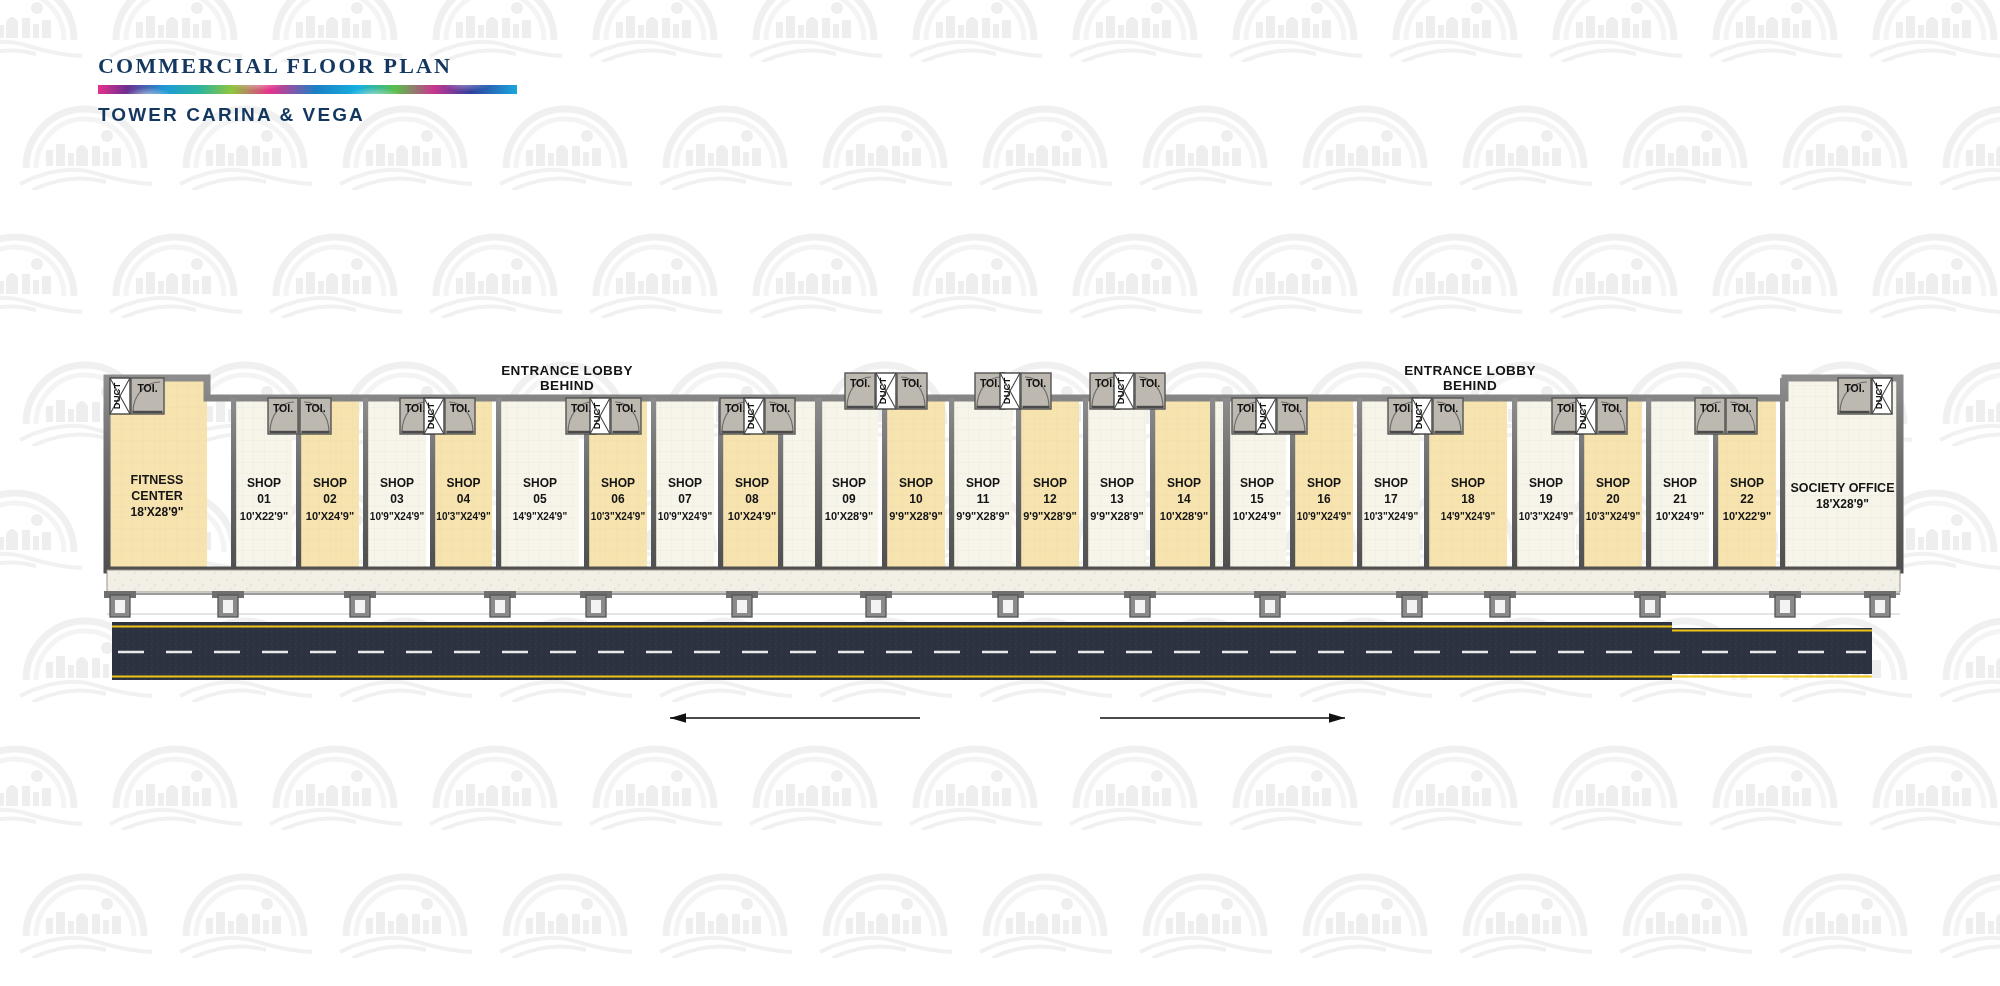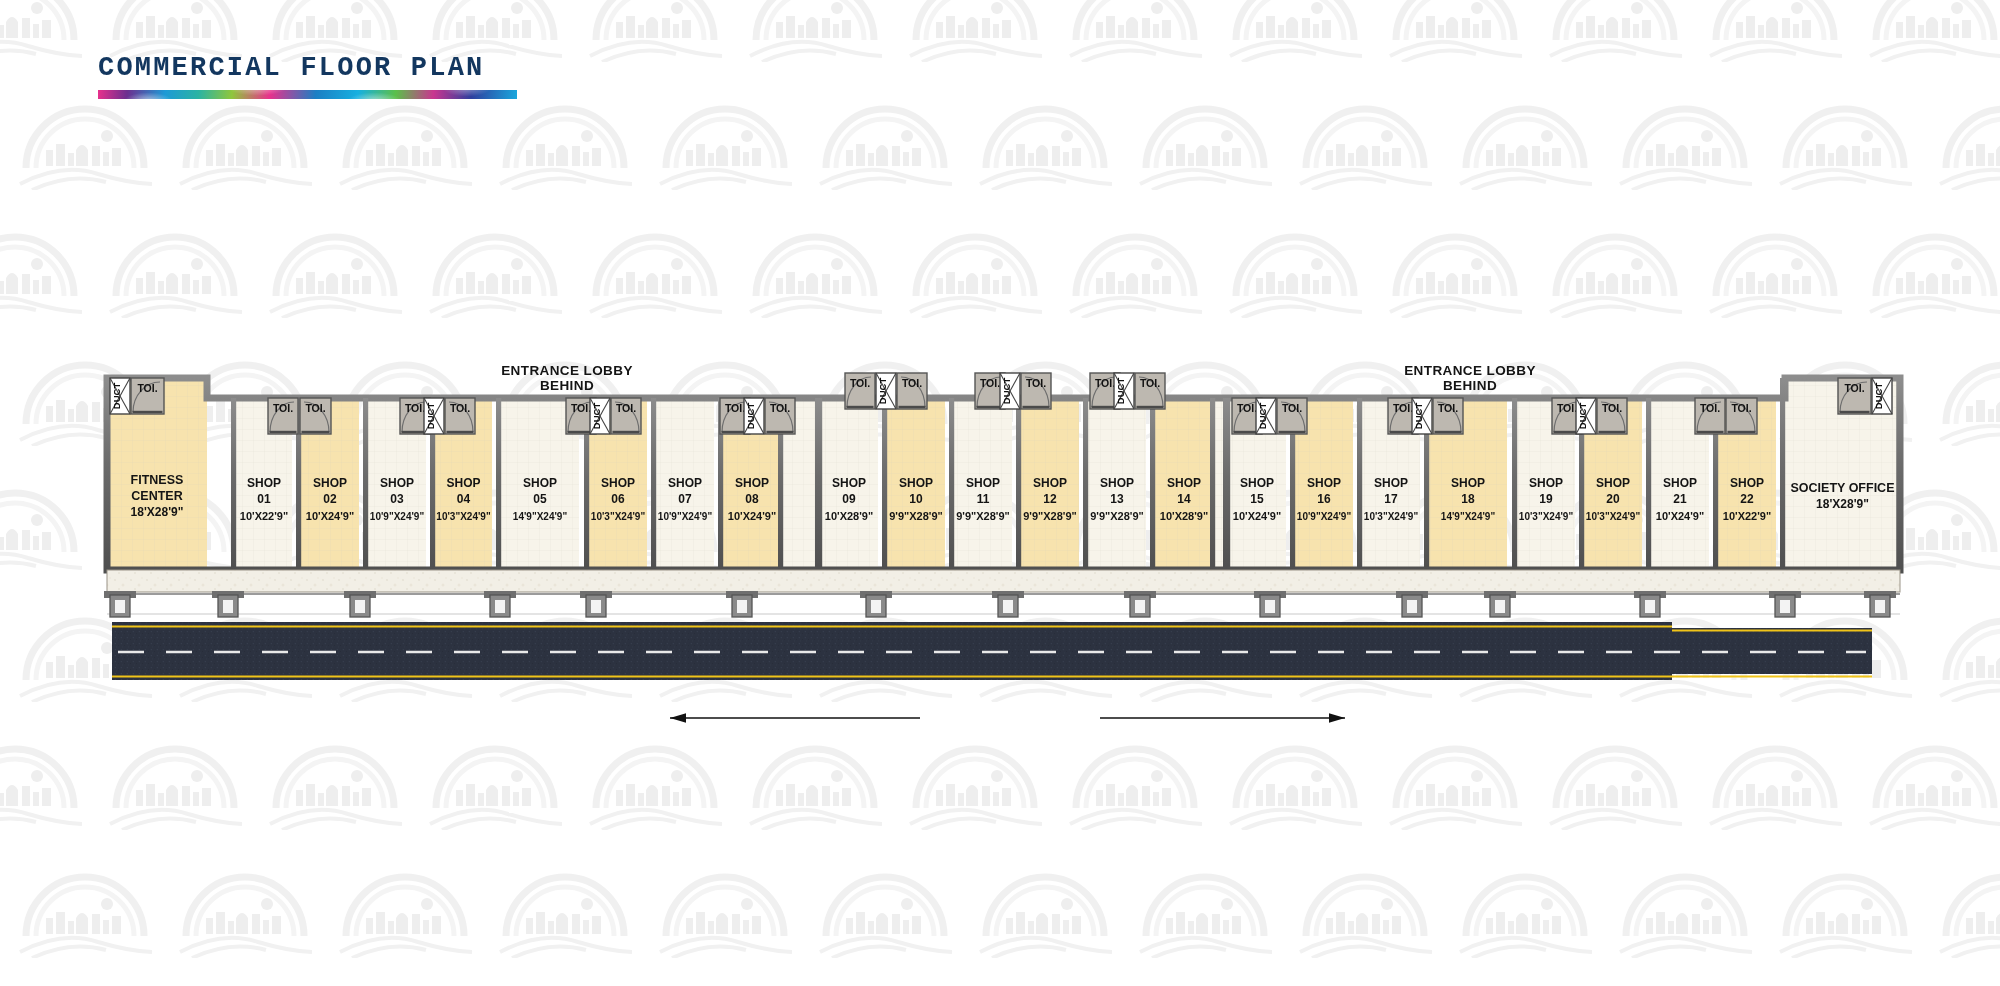--- a/index.html
+++ b/index.html
@@ -12,23 +12,23 @@
 
   
   #watermark-layer{
     position:absolute;inset:0;z-index:0;pointer-events:none;
   }
   .wm{position:absolute;width:150px;height:92px;opacity:1;}
 
   
   #title-block{position:absolute;left:98px;top:55px;z-index:5;}
   #plan-title{
-    font-size:27px;font-weight:bold;color:#13375f;
+    font-size:22px;font-weight:bold;color:#13375f;
     letter-spacing:2.2px;line-height:1;white-space:nowrap;
-    font-family:Liberation Mono, monospace;
+    font-family:Liberation Serif, serif;
   }
   #title-rule{
     margin-top:8px;height:9px;width:419px;
     background:linear-gradient(95deg,
        #e8318c 0%, #6c2f8f 7%, #1d9ad6 16%, #2bb3a3 24%,
        #8fc63d 32%, #e8318c 41%, #1b7fc4 52%, #17b0e0 62%,
        #5bbf4a 71%, #c9368f 80%, #2f3f9e 89%, #1aa7dd 100%);
     position:relative;overflow:hidden;
   }
   #title-rule:after{
@@ -2351,20 +2351,21 @@
         <g fill="none" stroke="#f1f1f1" stroke-width="4">
           <path d="M10 86 Q52 64 88 76 Q118 85 142 86"></path>
           <path d="M22 92 Q60 74 96 84"></path>
         </g>
       </svg></div>
   </div>
 
 <div id="title-block">
   <div id="plan-title">COMMERCIAL FLOOR PLAN</div>
   <div id="title-rule"></div>
+  <div id="plan-subtitle">TOWER CARINA &amp; VEGA</div>
 </div>
 
 <svg id="drawing" viewBox="0 0 2000 986" xmlns="http://www.w3.org/2000/svg">
   <defs>
 
     <pattern id="tileGrid" width="11" height="11" patternUnits="userSpaceOnUse">
       <rect width="11" height="11" fill="none"></rect>
       <path d="M11 0 L0 0 0 11" fill="none" stroke="#cfc9b8" stroke-width="0.45" opacity="0.55"></path>
     </pattern>
 

